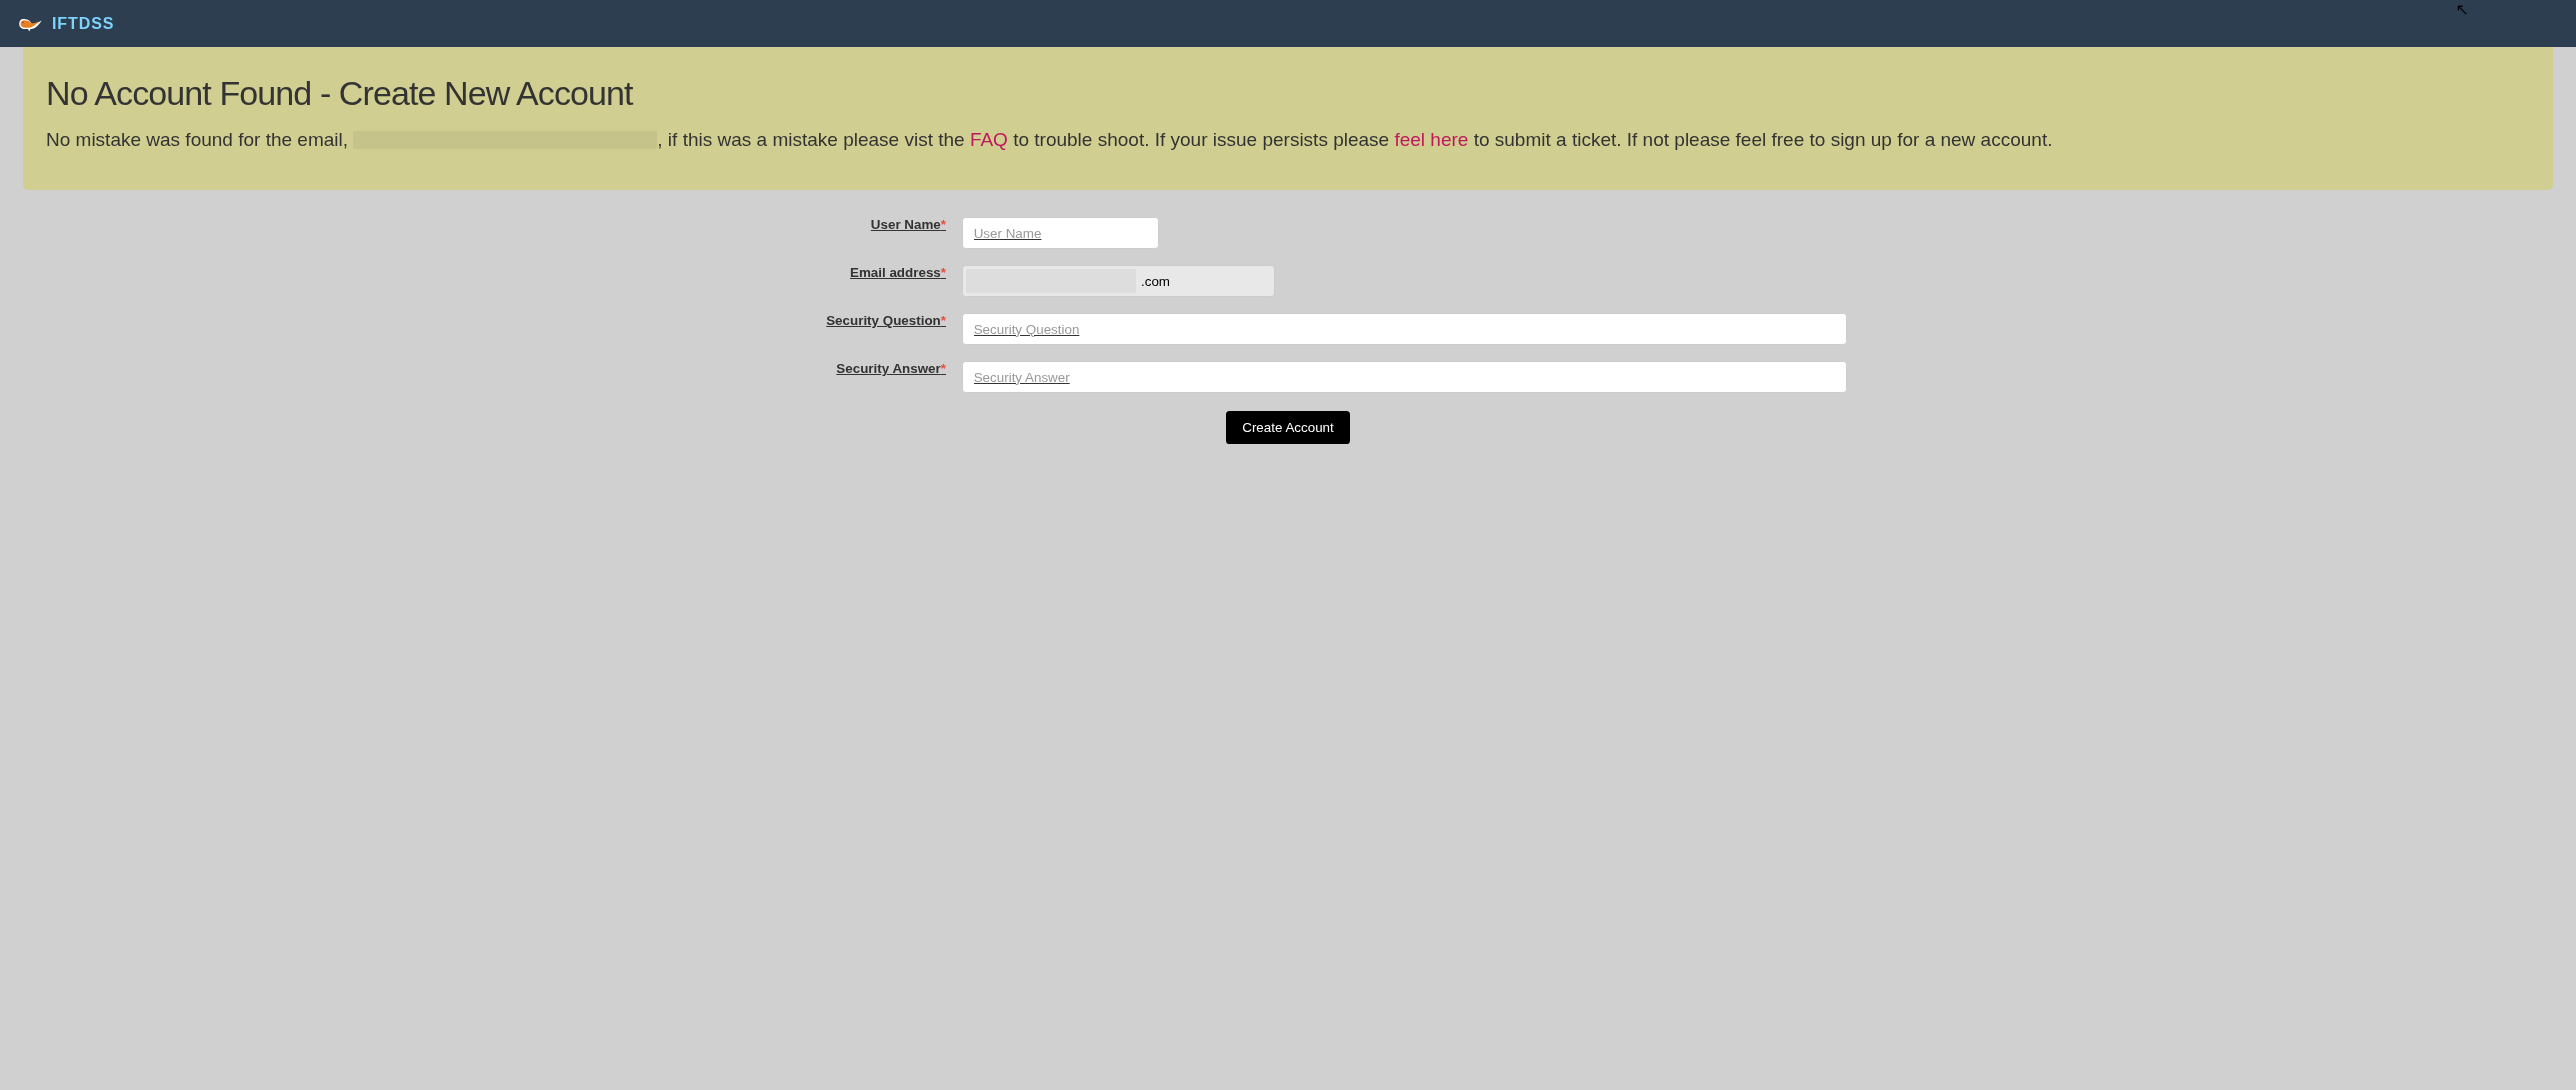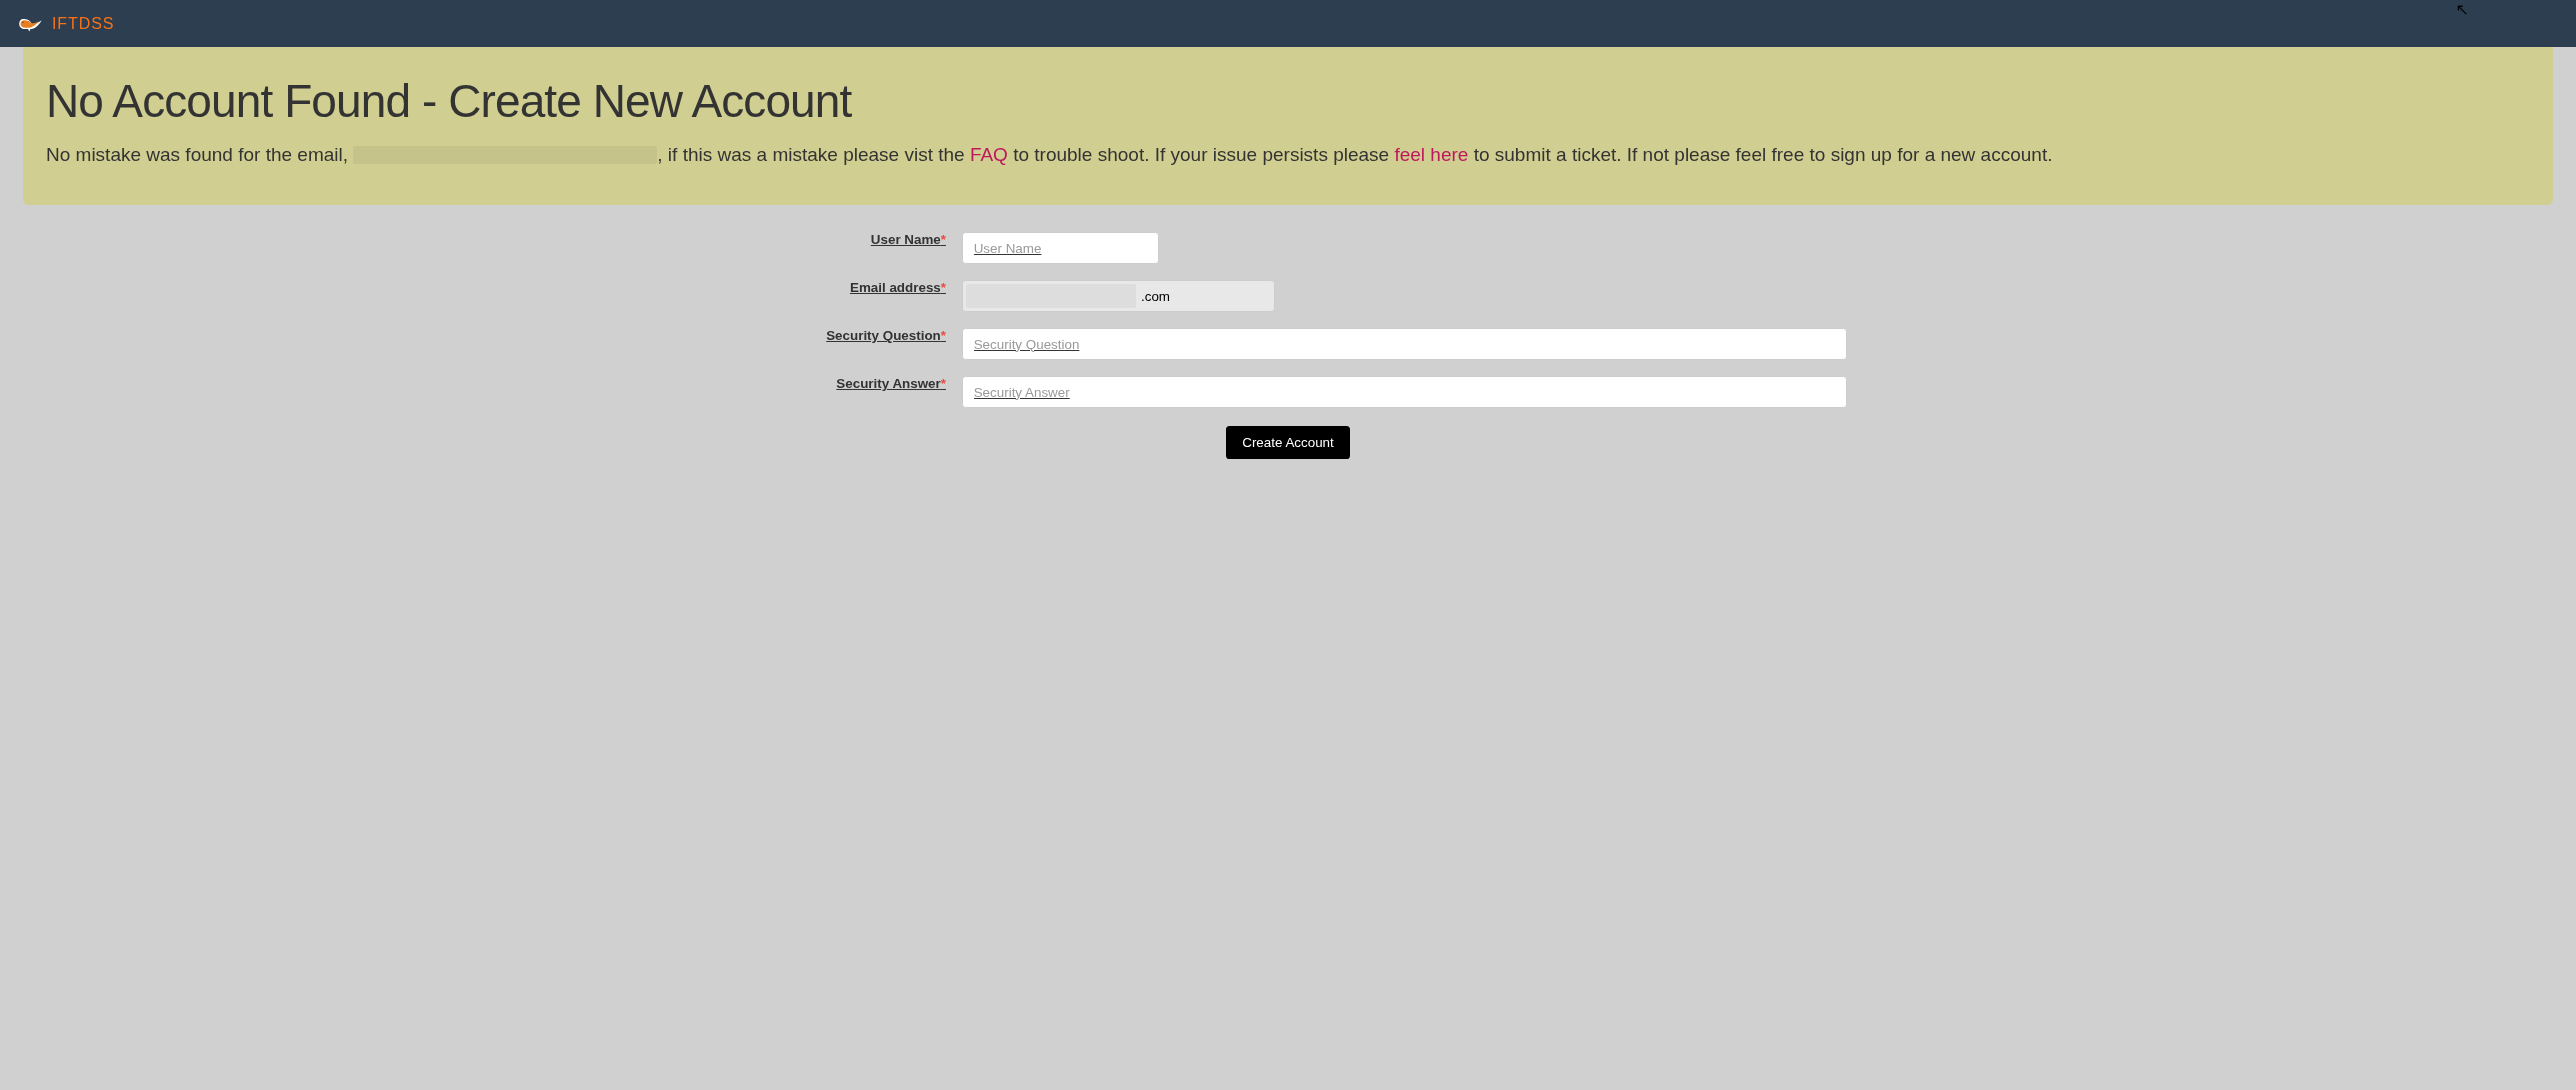--- a/index.html
+++ b/index.html
@@ -16,39 +16,39 @@
       background: #2c3e50;
       height: 47px;
       display: flex;
       align-items: center;
       padding: 0 18px;
     }
     .navbar-brand {
       display: flex;
       align-items: center;
       gap: 9px;
-      color: #f97316;
-      font-weight: normal;
+      color: #7dd3fc;
+      font-weight: bold;
       font-size: 16px;
       letter-spacing: 0.9px;
     }
     .logo-icon svg {
       width: 25px;
       height: 18px;
       display: block;
     }
     .banner {
       background: #d0cf91;
       margin: 0 23px;
       padding: 27px 23px 36px;
       border-bottom-left-radius: 5.4px;
       border-bottom-right-radius: 5.4px;
     }
     .banner h1 {
-      font-size: 46px;
+      font-size: 34px;
       font-weight: 500;
       color: #333;
       margin-bottom: 12.5px;
       letter-spacing: -0.9px;
     }
     .banner p {
       font-size: 19px;
       font-weight: 300;
       color: #333;
       line-height: 1.5;

